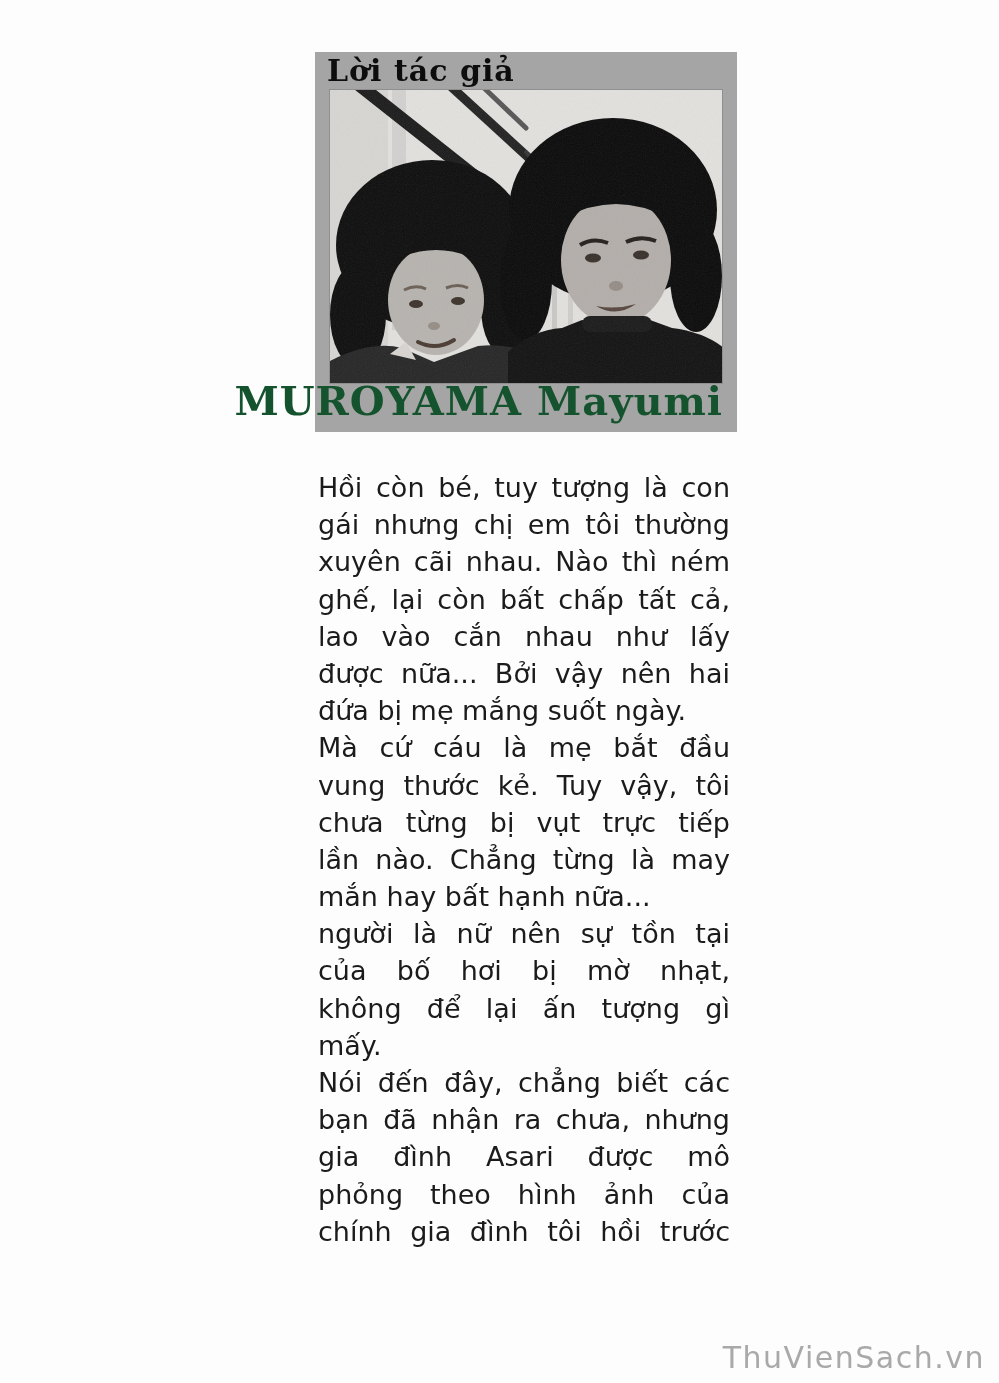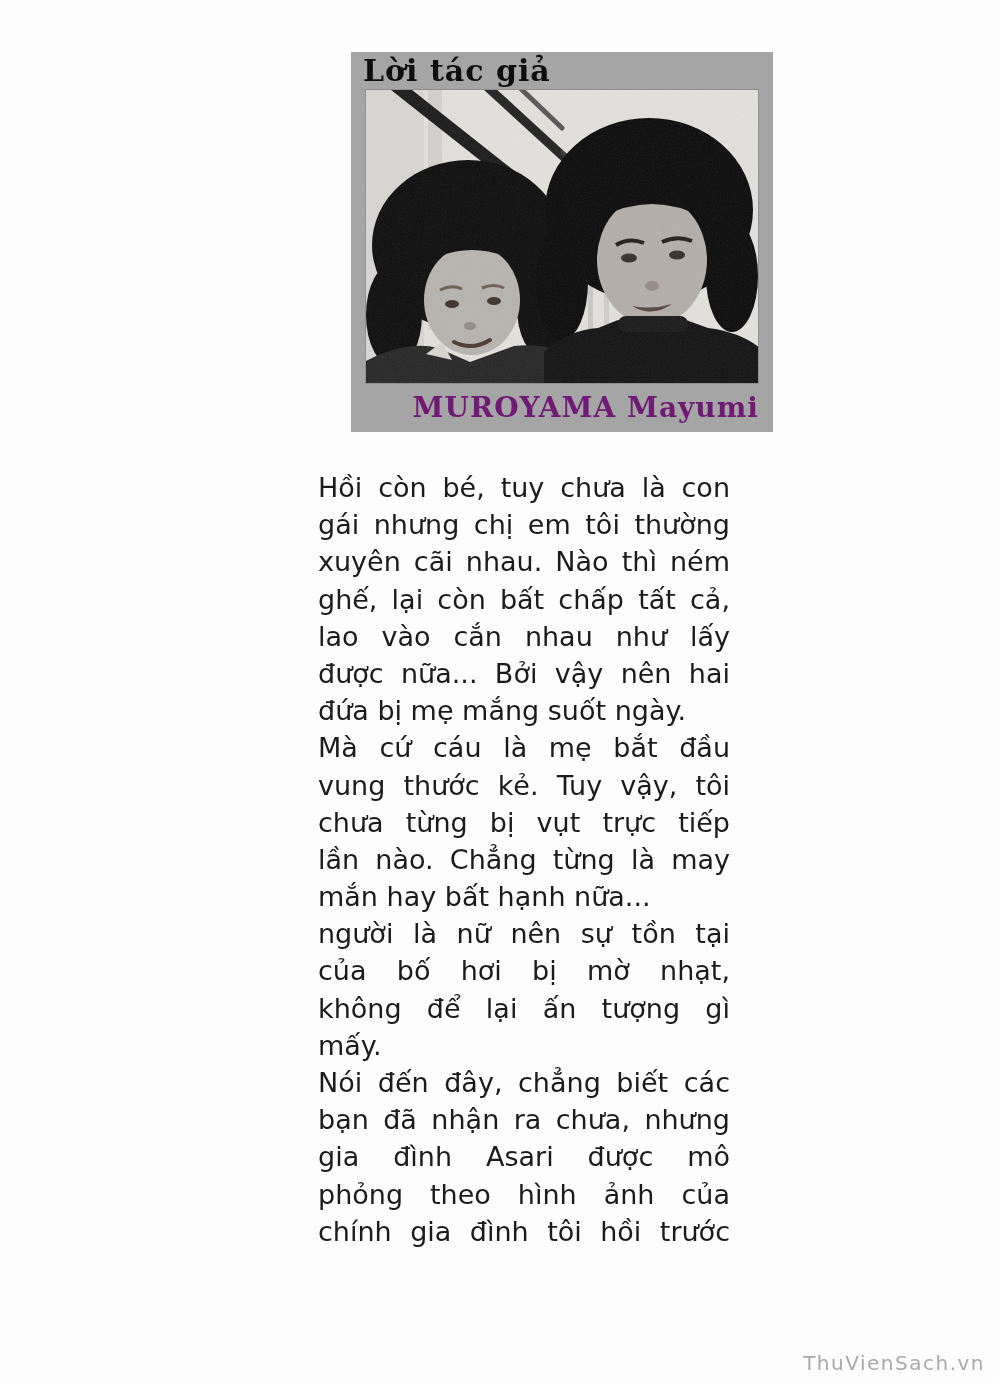--- a/index.html
+++ b/index.html
@@ -8,21 +8,20 @@
     background: #fdfdfd;
     position: relative;
     overflow: hidden;
     font-family: "DejaVu Sans", sans-serif;
   }
   .author-box {
     position: absolute;
     left: 315px; top: 52px;
     width: 422px; height: 380px;
     background: #a5a5a5;
-    margin-left: 36px;
   }
   .box-title {
     position: absolute;
     left: 12px; top: 1px;
     font-family: "DejaVu Serif", serif;
     font-weight: bold;
     font-size: 30px;
     letter-spacing: 1px;
     color: #0d0d0d;
   }
@@ -32,23 +31,23 @@
     width: 392px; height: 293px;
     background: #e3e1de;
     outline: 1px solid #8f8f8f;
   }
   .photo-frame svg { display: block; width: 100%; height: 100%; }
   .photo-caption {
     position: absolute;
     right: 14px; bottom: 8px;
     font-family: "DejaVu Serif", serif;
     font-weight: bold;
-    font-size: 28px;
+    font-size: 40px;
     letter-spacing: 1px;
-    color: #701a75;
+    color: #14532d;
     white-space: nowrap;
   }
   .body-text {
     position: absolute;
     left: 318px; top: 469px;
     width: 412px;
     color: #1b1b1b;
     font-size: 27px;
     line-height: 37.2px;
   }
@@ -57,21 +56,21 @@
     text-align-last: justify;
     height: 37.2px;
     overflow: visible;
   }
   .body-text .line.last {
     text-align-last: left;
   }
   .watermark {
     position: absolute;
     right: 14px; bottom: 8px;
-    font-size: 20px;
+    font-size: 30px;
     letter-spacing: 1.5px;
     color: #a9a9a9;
   }
 </style>
 </head>
 <body>
 
 <div class="author-box">
   <div class="box-title">Lời tác giả</div>
 
@@ -125,21 +124,21 @@
       <rect x="252" y="226" width="70" height="16" rx="8" fill="#1a1a1a"></rect>
 
       <rect x="0" y="0" width="392" height="293" filter="url(#noise)" opacity="0.10"></rect>
     </svg>
   </div>
 
   <div class="photo-caption">MUROYAMA Mayumi</div>
 </div>
 
 <div class="body-text">
-    <div class="line">Hồi còn bé, tuy chưa là con</div>
+    <div class="line">Hồi còn bé, tuy tượng là con</div>
     <div class="line">gái nhưng chị em tôi thường</div>
     <div class="line">xuyên cãi nhau. Nào thì ném</div>
     <div class="line">ghế, lại còn bất chấp tất cả,</div>
     <div class="line">lao vào cắn nhau như lấy</div>
     <div class="line">được nữa... Bởi vậy nên hai</div>
     <div class="line last">đứa bị mẹ mắng suốt ngày.</div>
     <div class="line">Mà cứ cáu là mẹ bắt đầu</div>
     <div class="line">vung thước kẻ. Tuy vậy, tôi</div>
     <div class="line">chưa từng bị vụt trực tiếp</div>
     <div class="line">lần nào. Chẳng từng là may</div>

